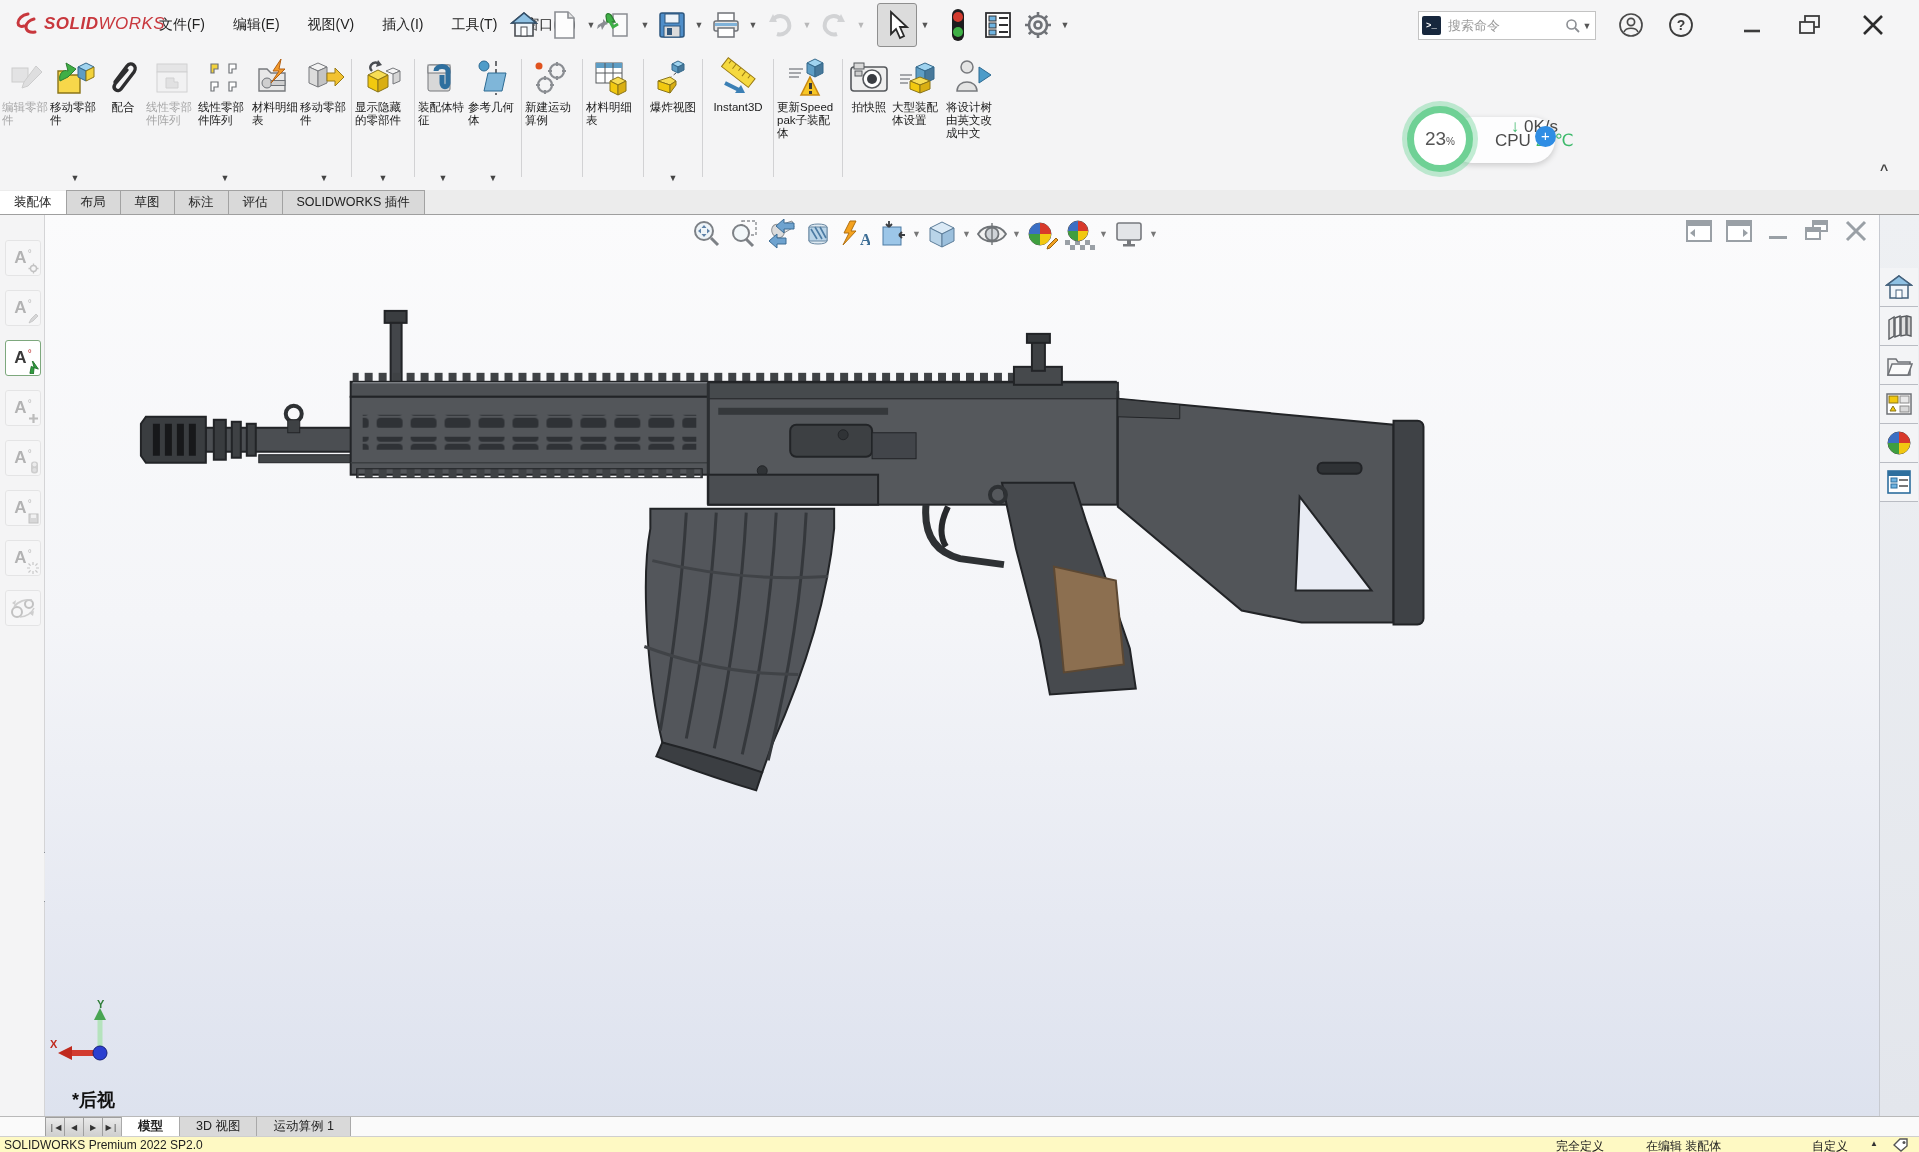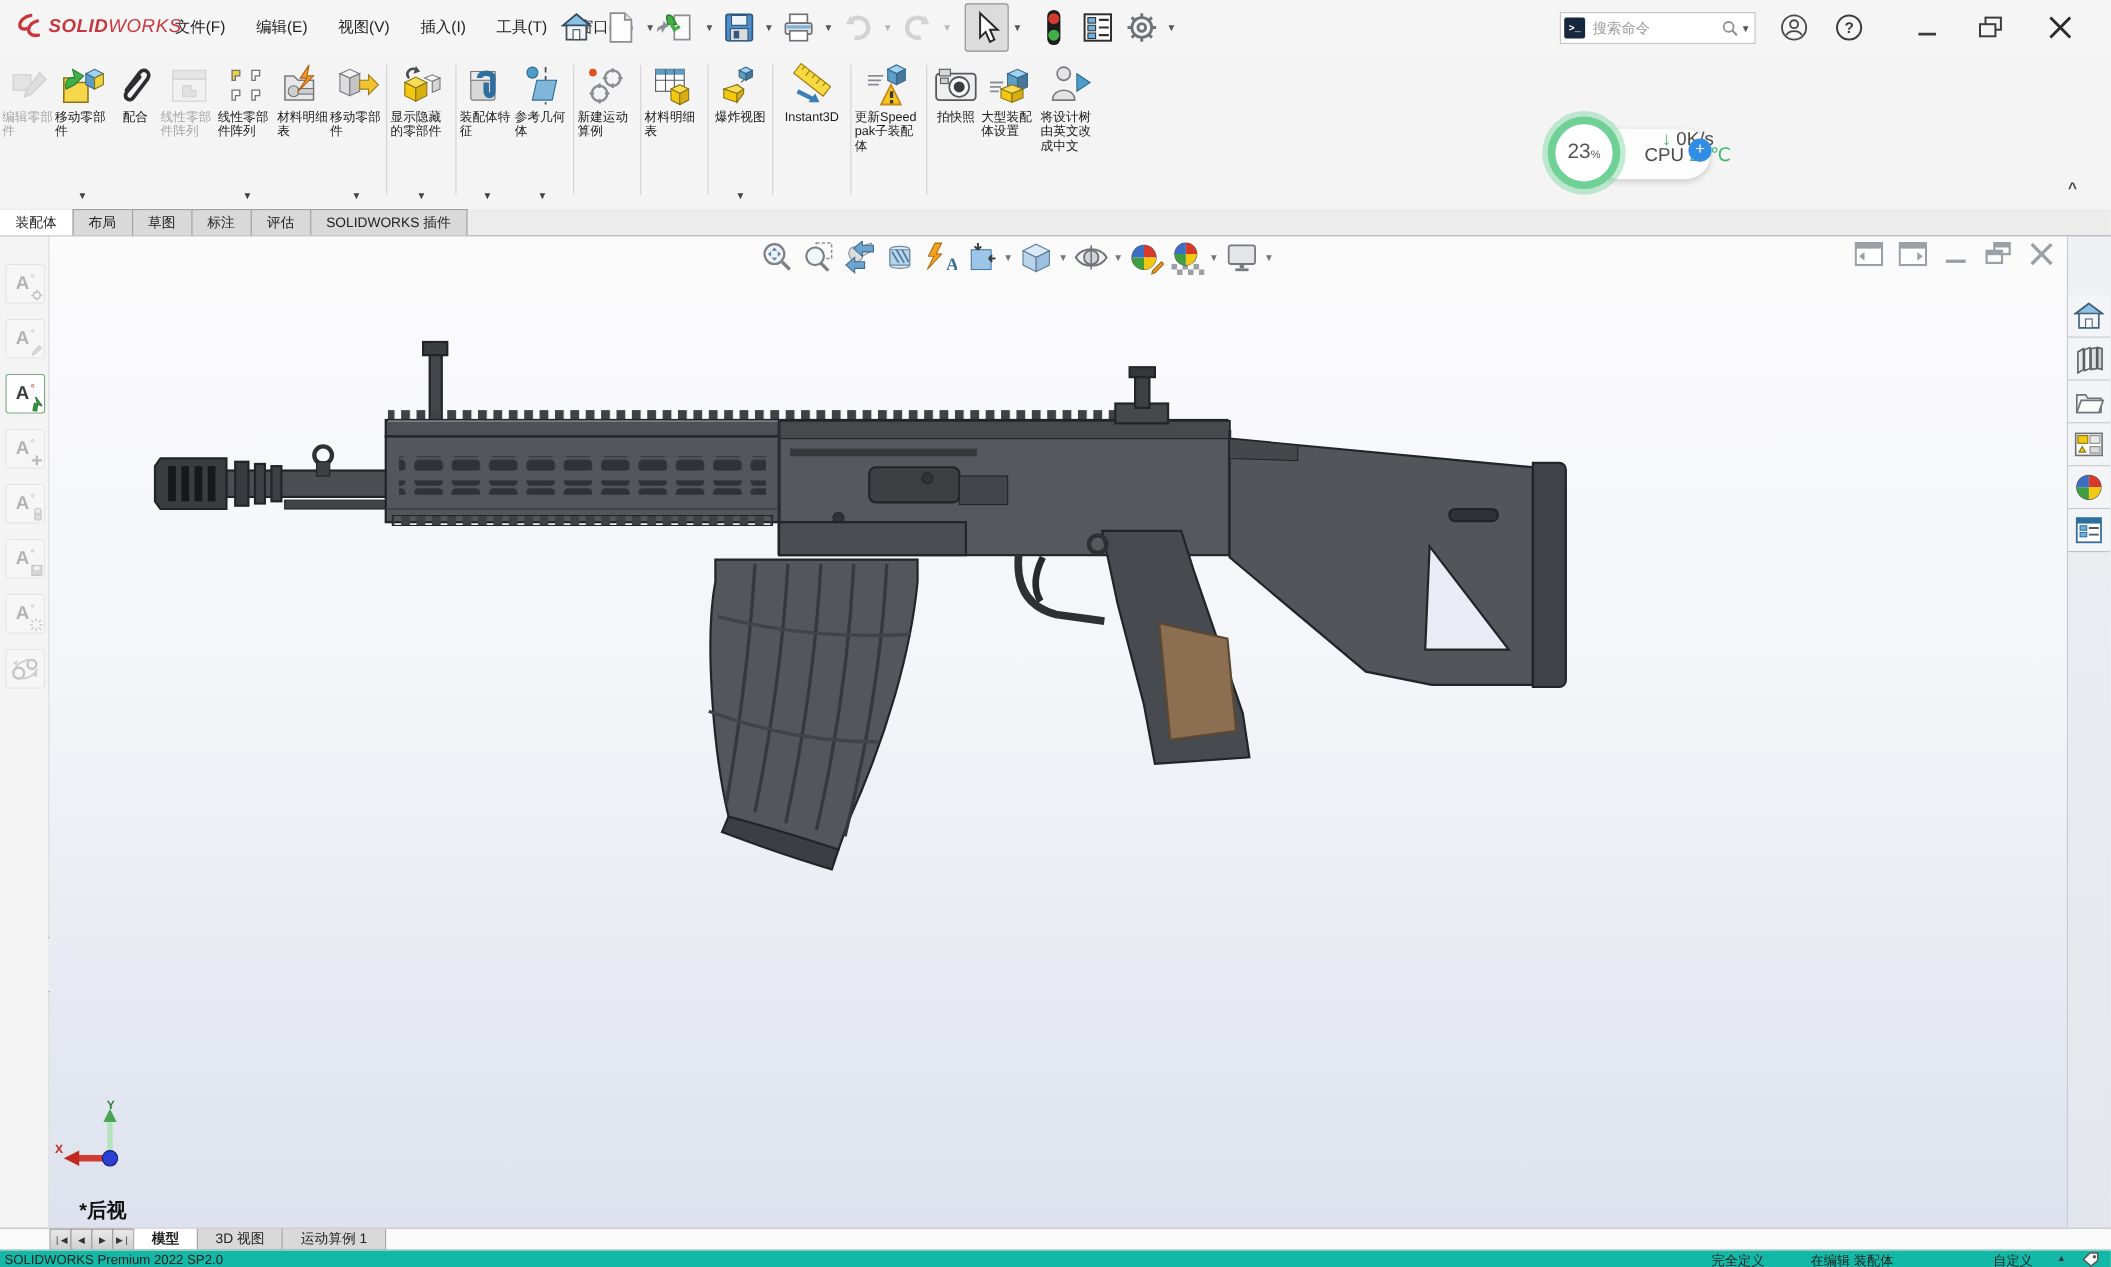--- a/index.html
+++ b/index.html
@@ -77,21 +77,21 @@
   .rp-btn{position:absolute;left:0;width:38px;height:38px;border-bottom:1px solid #b9bcc3;display:flex;align-items:center;justify-content:center;background:#f3f4f6;}
 
   
   #doctabs{position:absolute;left:0;top:1116px;width:1919px;height:20px;background:#fafafa;border-top:1px solid #b9b9b9;display:flex;align-items:stretch;}
   .nav-btns{display:flex;margin-left:45px;}
   .nav-btn{width:18px;height:18px;border:1px solid #9f9f9f;background:linear-gradient(#e9e9e9,#cfcfcf);margin-right:-1px;font-size:8px;color:#333;display:flex;align-items:center;justify-content:center;}
   .dtab{padding:0 16px;font-size:12.5px;display:flex;align-items:center;border:1px solid #a9a9a9;border-top:none;background:#d9d9d9;margin-right:-1px;}
   .dtab.active{background:#fff;font-weight:bold;}
 
   
-  #statusbar{position:absolute;left:0;top:1136px;width:1919px;height:16px;background:#14b8a6;border-top:1px solid #cfcfcf;font-size:12px;color:#222;}
+  #statusbar{position:absolute;left:0;top:1136px;width:1919px;height:16px;background:#fef9c3;border-top:1px solid #cfcfcf;font-size:12px;color:#222;}
   .sb-left{position:absolute;left:4px;top:1px;}
   .sb-def{position:absolute;left:1556px;top:1px;}
   .sb-edit{position:absolute;left:1646px;top:1px;}
   .sb-custom{position:absolute;left:1812px;top:1px;}
   .sb-arrow{position:absolute;left:1870px;top:2px;font-size:8px;color:#333;}
 </style>
 </head>
 <body>
 
 <div id="titlebar">

